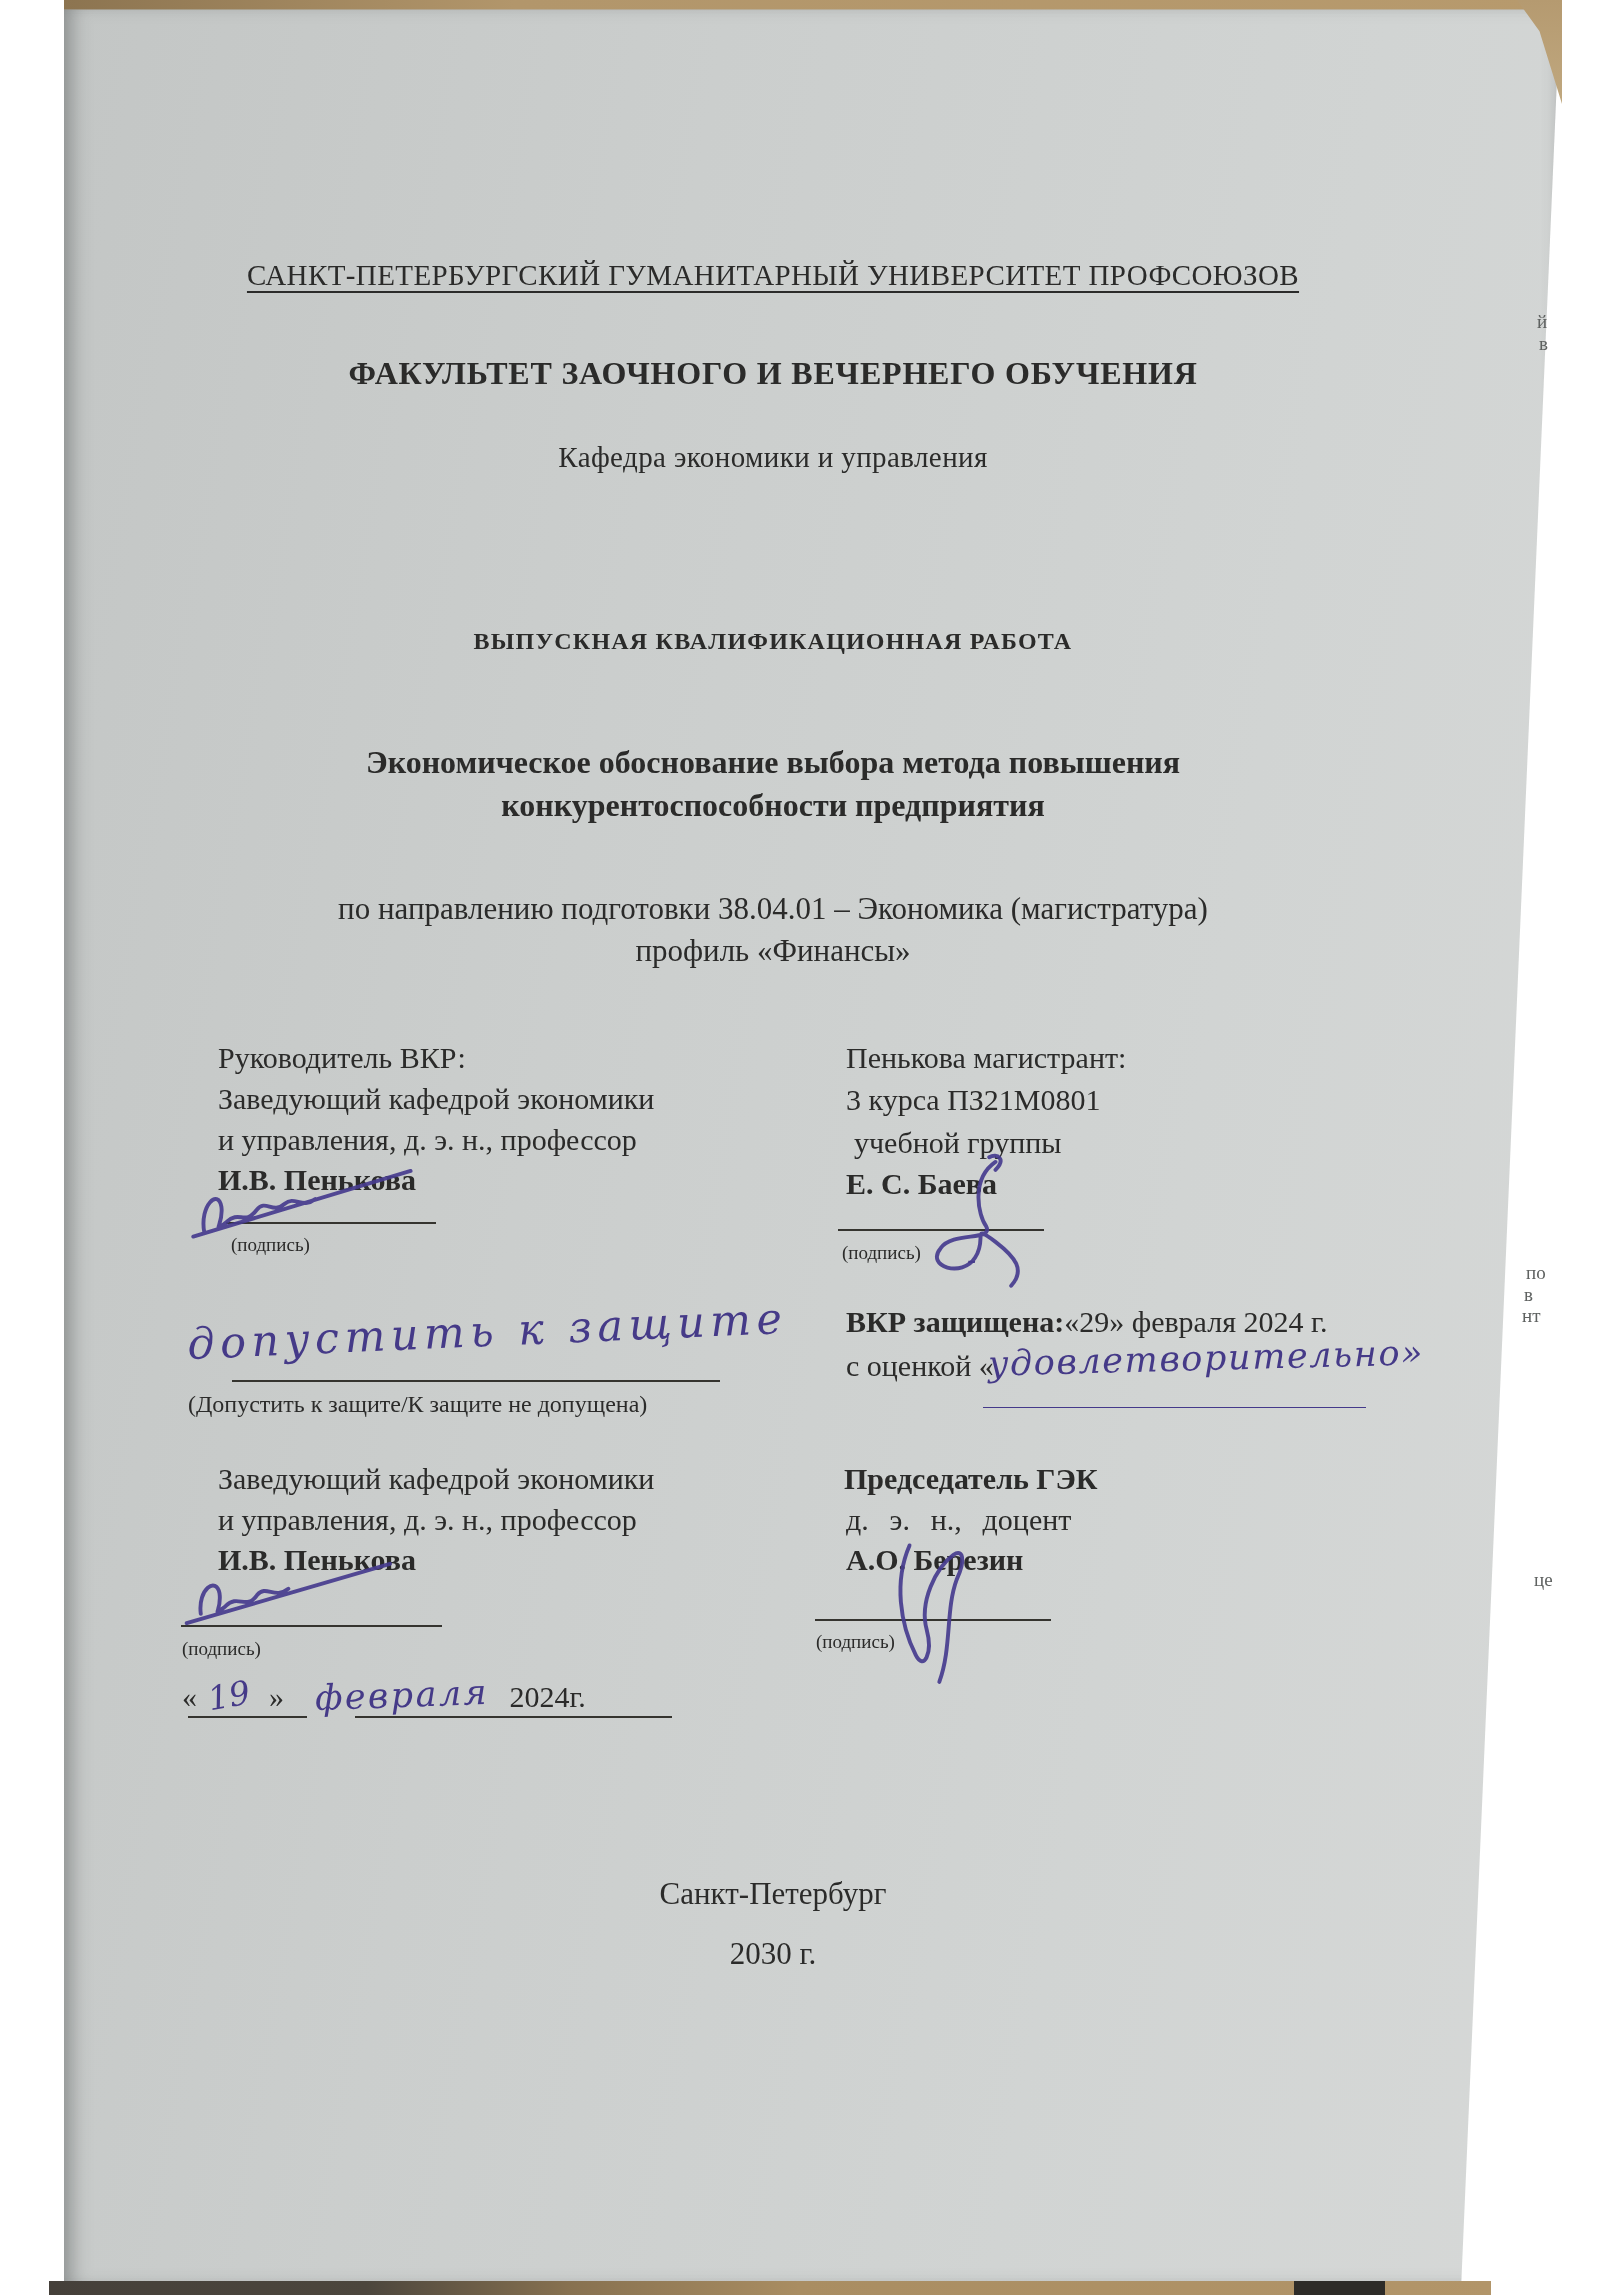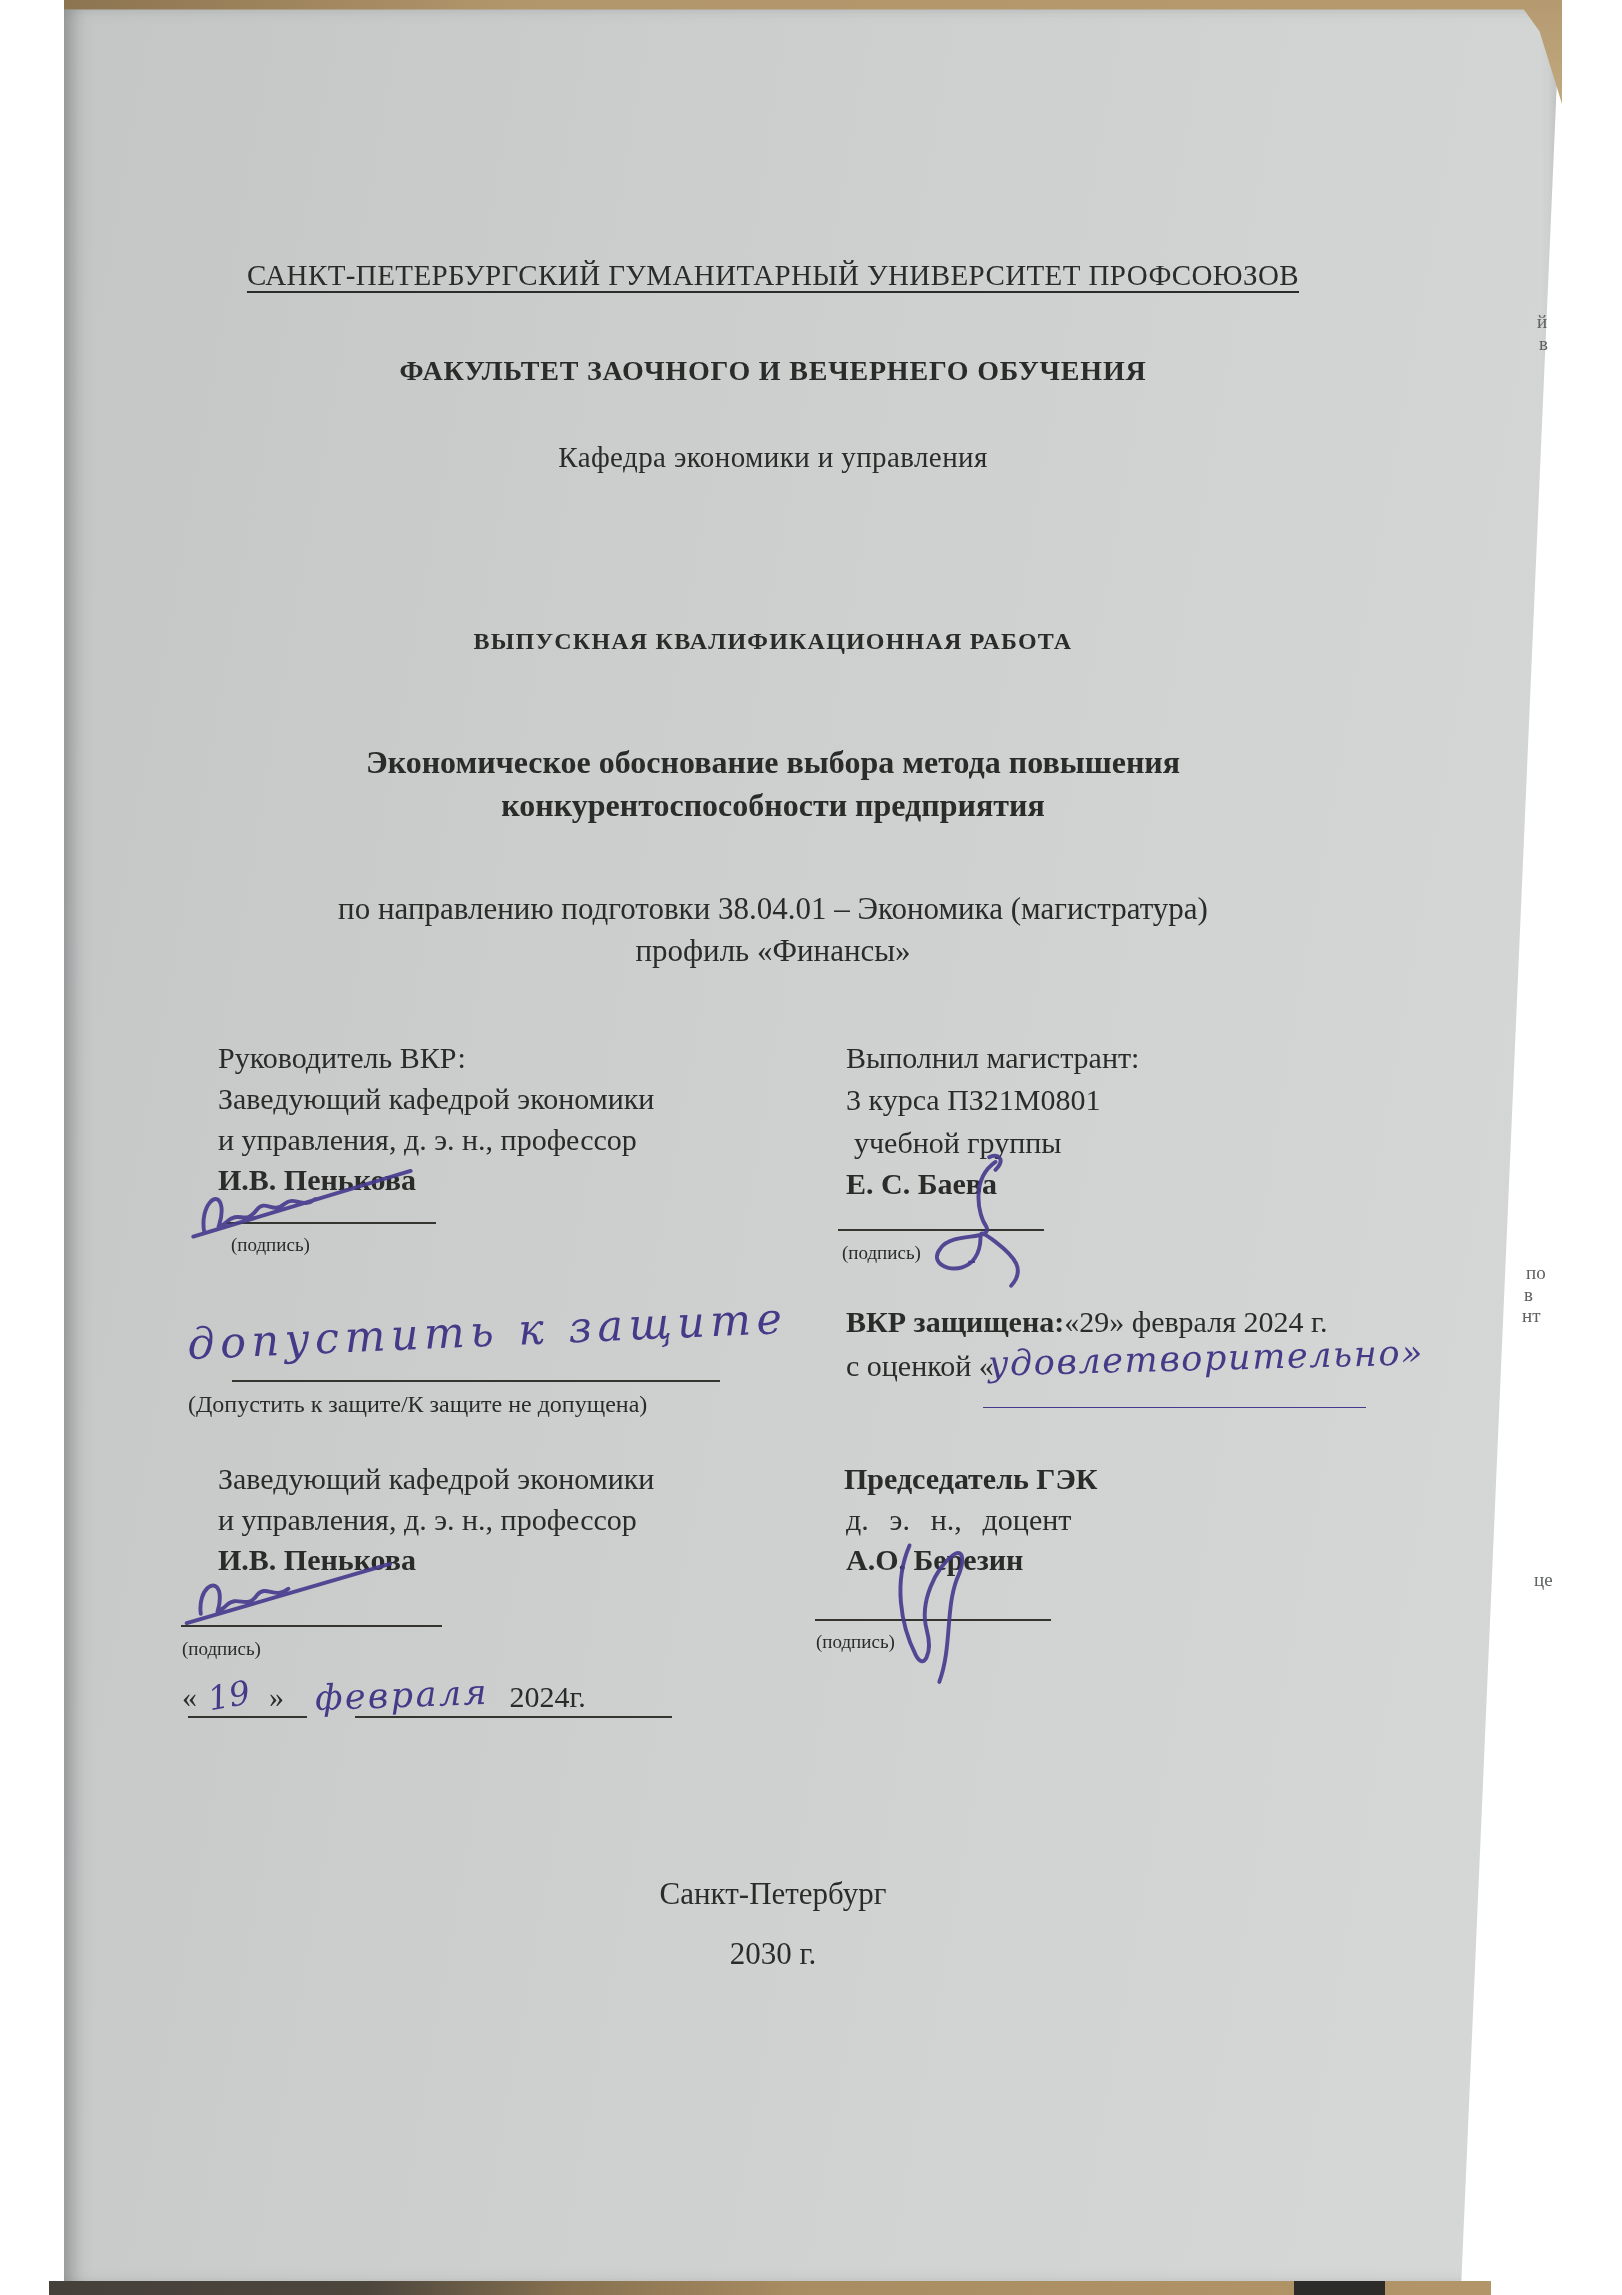--- a/index.html
+++ b/index.html
@@ -21,21 +21,21 @@
     background:linear-gradient(100deg,#c3c6c5 0%,#cbcecd 35%,#d1d4d3 70%,#d6d8d7 100%);
     clip-path:polygon(0 0,100% 0,93.4% 100%,0 100%);
     box-shadow:inset 15.7px 0 20.4px -9.4px rgba(85,90,89,.55), inset -11px 0 15.7px -9.4px rgba(110,112,111,.45);
   }
   
   .center-col{left:137px;width:1272px;text-align:center;}
   .u{text-decoration:underline;text-underline-offset:5.5px;}
   .b{font-weight:bold;}
   .t37{font-size:29px;letter-spacing:0.4px;}
   .t39{font-size:31px;}
-  .t41{font-size:28px;letter-spacing:0.8px;}
+  .t41{font-size:32px;letter-spacing:0.8px;}
   .t46{font-size:24px;letter-spacing:1.2px;}
   .t38{font-size:30px;}
   .t28{font-size:19px;}
   .t31{font-size:24px;}
   .line{border-bottom:2.4px solid #35342f;height:0;}
   
   .hw{font-family:"DejaVu Serif",serif;font-style:italic;color:#453a88;}
   .hw-admit{font-size:43px;letter-spacing:5.5px;transform:rotate(-2.5deg);}
   .hw-grade{font-size:35px;letter-spacing:1.6px;transform:rotate(-1.5deg);white-space:nowrap;}
   .hw-day{font-size:33px;transform:rotate(-10deg);}
@@ -76,21 +76,21 @@
 <div class="abs t38" style="left:218px;top:1041px;">Руководитель ВКР:</div>
 <div class="abs t38" style="left:218px;top:1082px;">Заведующий кафедрой экономики</div>
 <div class="abs t38" style="left:218px;top:1123px;">и управления, д. э. н., профессор</div>
 <div class="abs t38 b" style="left:218px;top:1163px;">И.В. Пенькова</div>
 <svg class="abs sig" style="left:182px;top:1160px;z-index:3;" width="243" height="86" viewBox="0 0 310 110">
   <path d="M14,98 L292,14 M28,92 C22,58 46,36 50,60 C53,82 36,96 57,79 C73,64 80,84 95,64 C107,49 115,70 131,56 C144,45 153,63 170,50"></path>
 </svg>
 <div class="abs line" style="left:226px;top:1222px;width:210px;"></div>
 <div class="abs t28" style="left:231px;top:1234px;">(подпись)</div>
 
-<div class="abs t38" style="left:846px;top:1041px;">Выполнил магистрант:</div>
+<div class="abs t38" style="left:846px;top:1041px;">Пенькова магистрант:</div>
 <div class="abs t38" style="left:846px;top:1083px;text-align:right;">3 курса ПЗ21М0801</div>
 <div class="abs t38" style="left:854px;top:1126px;">учебной группы</div>
 <div class="abs t38 b" style="left:846px;top:1167px;">Е. С. Баева</div>
 <svg class="abs sig" style="left:878px;top:1151px;z-index:3;" width="188" height="141" viewBox="0 0 240 180">
   <path d="M142,8 C152,2 164,10 150,24 M150,14 C118,36 128,82 138,96 C148,116 96,102 80,124 C60,148 108,162 124,136 C140,112 118,92 150,116 C176,136 188,152 170,172"></path>
 </svg>
 <div class="abs line" style="left:838px;top:1229px;width:206px;"></div>
 <div class="abs t28" style="left:842px;top:1242px;">(подпись)</div>
 <span class="abs hw hw-dash" style="left:967px;top:1244px;">-</span>
 

